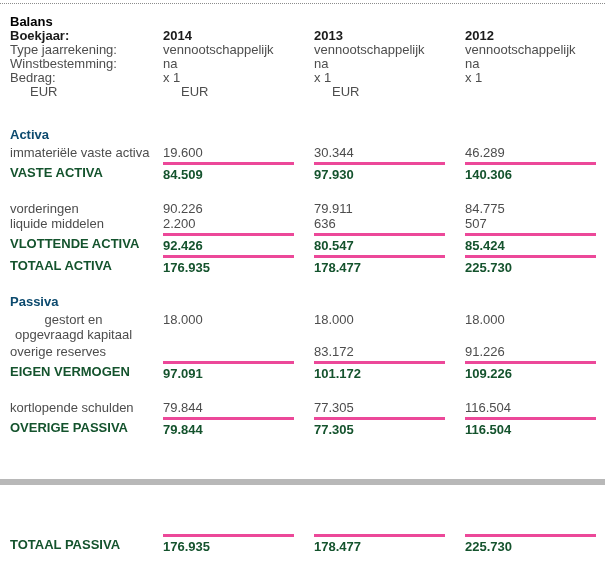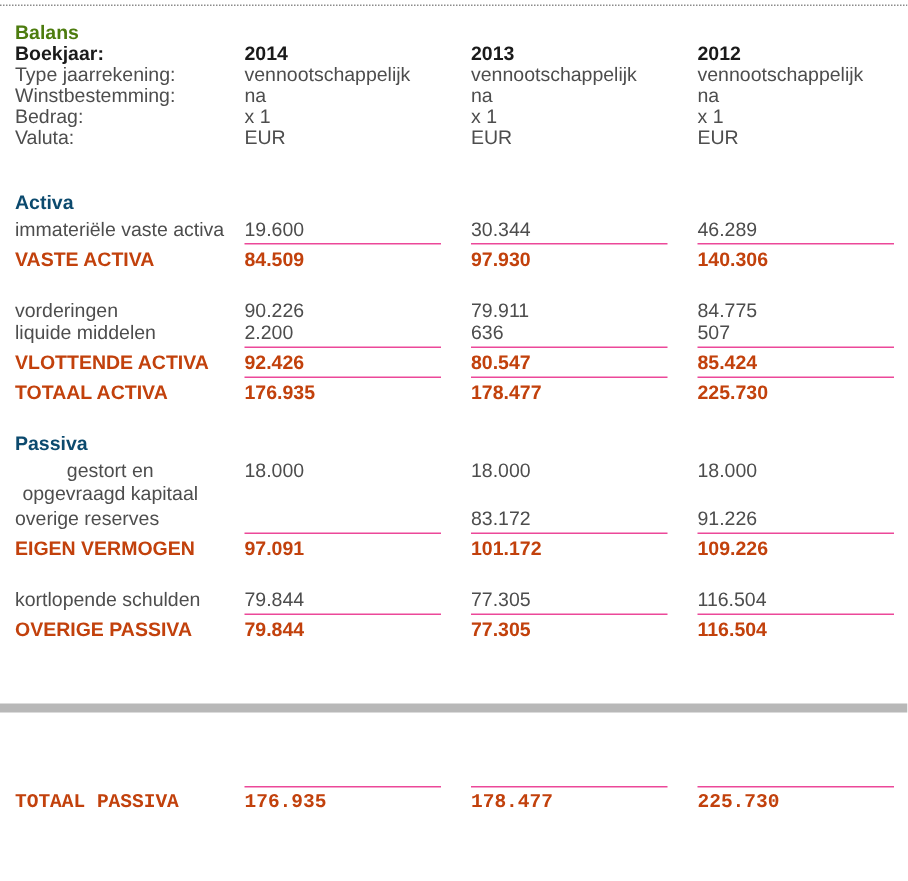--- a/index.html
+++ b/index.html
@@ -10,39 +10,39 @@
     font-size:13px; color:#4d4d4d;
   }
   .doc { padding:0 9px 0 10px; }
   .dotted-top { border-top:1px dotted #8c8c8c; margin-top:3px; }
 
   .row { display:flex; align-items:flex-start; line-height:15px; }
   .cell-label { flex:1 1 auto; min-width:0; padding-right:6px; white-space:nowrap; }
   .cell-label.wrap { white-space:normal; max-width:140px;text-align:center; }
   .cell-num { flex:0 0 131px; width:131px; margin-left:20px; text-align:left; padding-right:9px; }
 
-  .title { font-weight:bold; color:#4d7c0f; margin-top:10px; line-height:15px; }
+  .title { font-weight:bold; color:#000000; margin-top:10px; line-height:15px; }
   .meta .row { line-height:14px; }
   .meta .bold-row { font-weight:bold; color:#1a1a1a; }
 
   .section-heading { font-weight:bold; color:#0c4a6e; line-height:15px; }
   .gap-section { margin-top:19px; }
   .gap-small { margin-top:3px; }
   .gap-tiny { margin-top:2px; }
   .heading-activa { margin-top:28px; }
 
-  .total-row { font-weight:bold; color:#c2410c; margin-top:2px; }
+  .total-row { font-weight:bold; color:#14532d; margin-top:2px; }
   .total-row .cell-label { padding-top:3px; }
-  .total-row .cell-num { border-top:1px solid #ec4899; padding-top:2px; }
+  .total-row .cell-num { border-top:3px solid #ec4899; padding-top:2px; }
 
   .divider-bar {
     height:6px; background:#b8b8b8;
     margin:42px -9px 0 -10px;
   }
-  .grand-total-bottom { margin-top:49px;font-family:Liberation Mono, monospace; }
+  .grand-total-bottom { margin-top:49px; }
 </style>
 </head>
 <body>
 
 <div class="dotted-top"></div>
 
 <div class="doc">
 
   <div class="title">Balans</div>
 
@@ -65,21 +65,20 @@
       <div class="cell-num">na</div>
       <div class="cell-num">na</div>
     </div>
     <div class="row">
       <div class="cell-label">Bedrag:</div>
       <div class="cell-num">x 1</div>
       <div class="cell-num">x 1</div>
       <div class="cell-num">x 1</div>
     </div>
     <div class="row">
-      <div class="cell-label">Valuta:</div>
       <div class="cell-num">EUR</div>
       <div class="cell-num">EUR</div>
       <div class="cell-num">EUR</div>
     </div>
   </div>
 
   <div class="section-heading heading-activa">Activa</div>
 
   <div class="row gap-small">
     <div class="cell-label">immateriële vaste activa</div>

